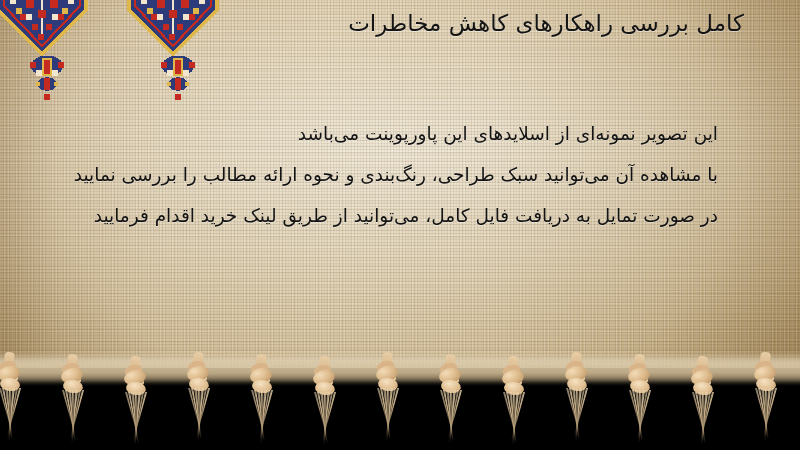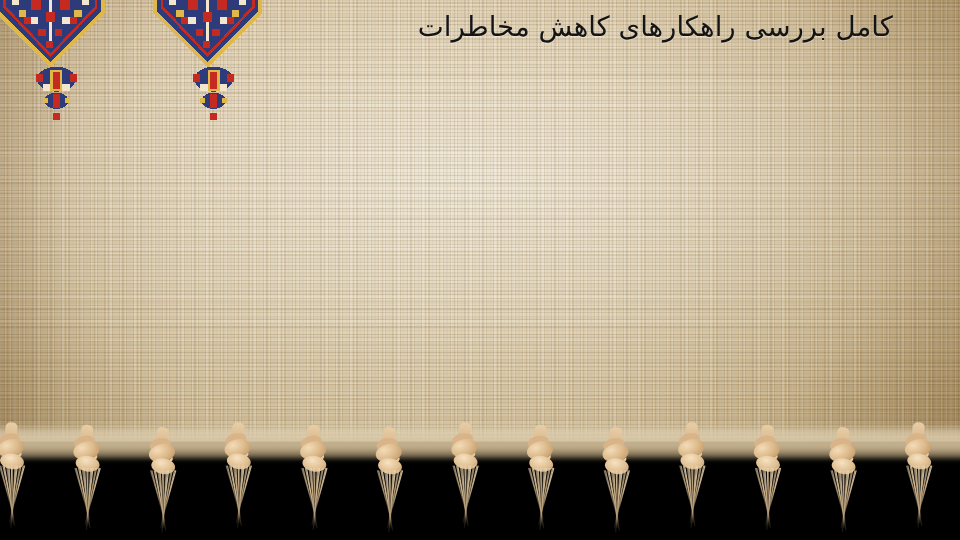--- a/index.html
+++ b/index.html
@@ -238,20 +238,25 @@
       <rect x="6" y="14" width="2" height="2" fill="#e0b84a"></rect>
       <rect x="15" y="14" width="2" height="2" fill="#e0b84a"></rect>
       <rect x="10" y="20" width="3" height="3" fill="#c42a20"></rect>
     </svg>
   </div>
 
   <div class="title-block">
     <span class="tline l1">کامل بررسی راهکارهای کاهش مخاطرات</span>
   </div>
 
+  <div class="body-block">
+    <span class="bline">این تصویر نمونه‌ای از اسلایدهای این پاورپوینت می‌باشد</span>
+    <span class="bline">با مشاهده آن می‌توانید سبک طراحی، رنگ‌بندی و نحوه ارائه مطالب را بررسی نمایید</span>
+    <span class="bline">در صورت تمایل به دریافت فایل کامل، می‌توانید از طریق لینک خرید اقدام فرمایید</span>
+  </div>
 
   <div class="black-band"></div>
   <div class="carpet-edge"></div>
   <div class="fringe" id="fringe">
       <div class="tassel" style="left: -10px; top: 0px;">
         <div class="cord"></div>
         <div class="knot"></div>
         <div class="knot2"></div>
         <div class="hairs">
           <i style="left: 5px; height: 30px; transform: rotate(-16deg); opacity: 0.55;"></i>

